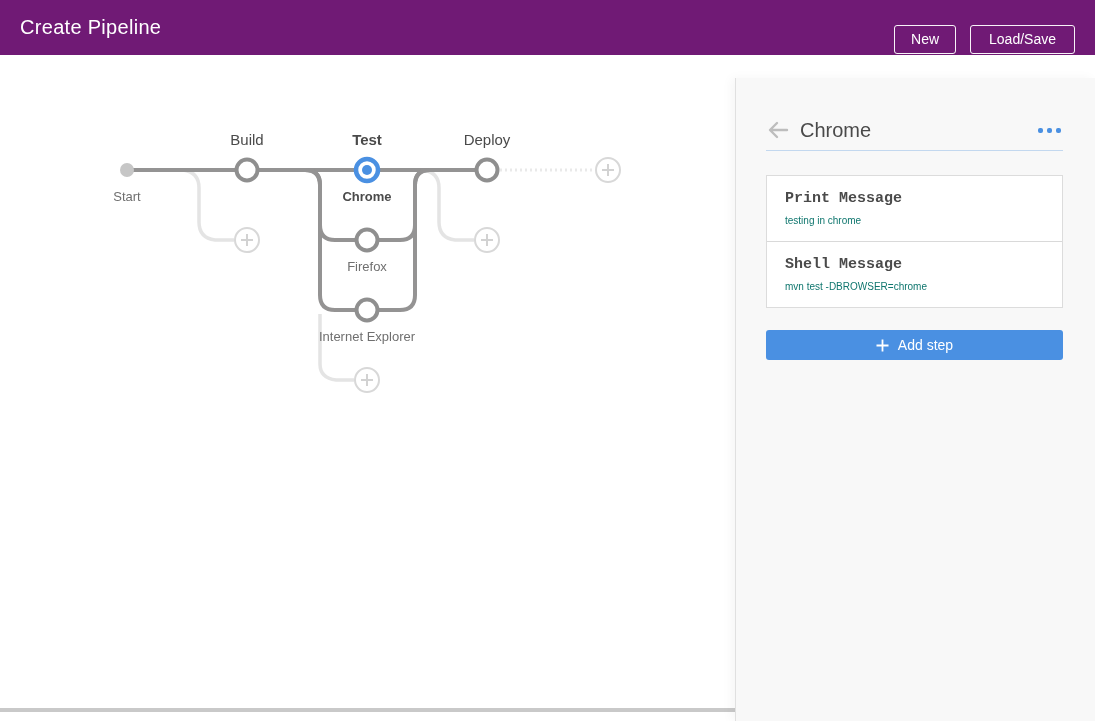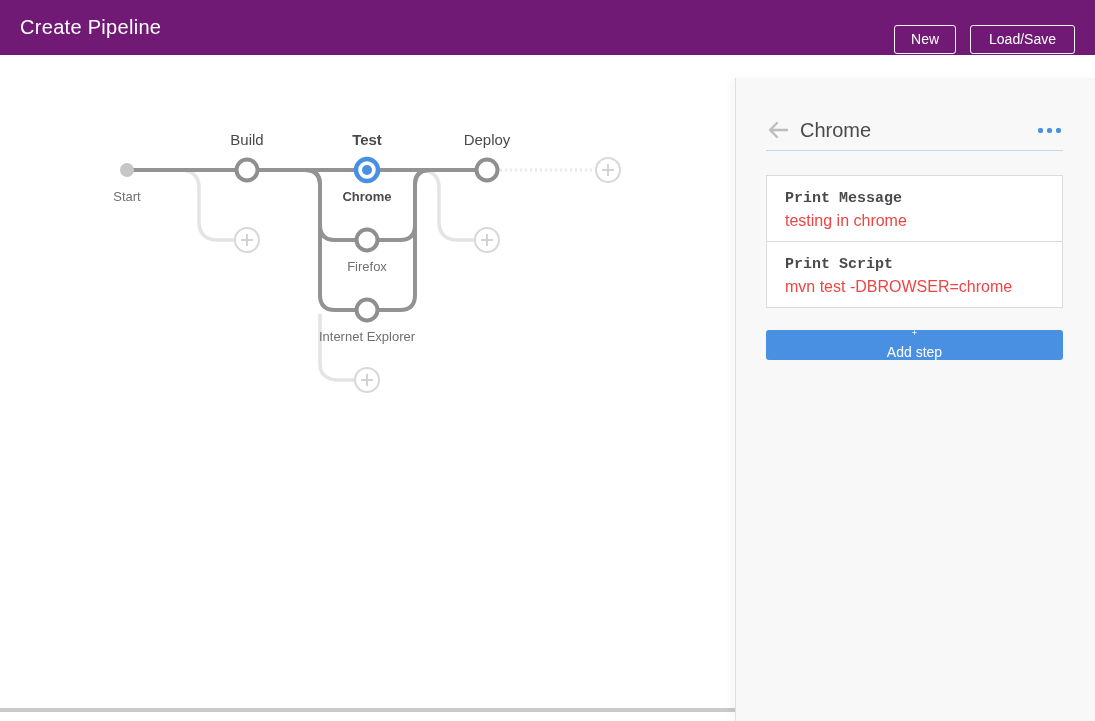--- a/index.html
+++ b/index.html
@@ -53,27 +53,27 @@
   .back-arrow { width:24px; height:24px; margin-right:10px; cursor:pointer; flex:none; display:block; }
   .panel-title { font-size:20px; color:#4a4a4a; font-weight:400; flex:1 1 auto; }
   .menu-dots { display:flex; gap:4px; cursor:pointer; padding:6px 2px; }
   .menu-dots i { width:5px; height:5px; border-radius:2px; background:#4a90e2; display:block; }
   .panel-divider { height:1px; background:#c3d8ef; margin-top:2px; }
 
   .steps { margin-top:24px; border:1px solid #dcdcdc; background:#ffffff; }
   .step-card { padding:13px 18px 12px 18px; cursor:pointer; }
   .step-card + .step-card { border-top:1px solid #d9d9d9; }
   .step-title { font-size:15px; font-weight:bold; color:#4a4a4a; line-height:20px;font-family:Liberation Mono, monospace; }
-  .step-detail { font-size:16px; color:#ef4444; line-height:17px; margin-top:3px; }
+  .step-detail { font-size:10px; color:#0f766e; line-height:17px; margin-top:3px; }
   .step-detail + .step-detail { margin-top:0;text-decoration:underline; }
 
   .add-step-btn {
     margin-top:22px; width:100%; height:30px; border:none; border-radius:3px;
     background:#4a90e2; color:#ffffff; font-family:inherit; font-size:14px;
-    display:flex; align-items:center; justify-content:center; gap:9px; cursor:pointer;flex-direction:column;
+    display:flex; align-items:center; justify-content:center; gap:9px; cursor:pointer;
   }
   .add-step-btn svg { display:block; }
 </style>
 </head>
 <body>
 
 <div class="app">
 
   <div class="header">
     <div class="header-title">Create Pipeline</div>
@@ -147,21 +147,21 @@
       </div>
     </div>
     <div class="panel-divider"></div>
 
     <div class="steps">
       <div class="step-card">
         <div class="step-title">Print Message</div>
         <div class="step-detail">testing in chrome</div>
       </div>
       <div class="step-card">
-        <div class="step-title">Print Script</div>
+        <div class="step-title">Shell Message</div>
         <div class="step-detail">mvn test -DBROWSER=chrome</div>
       </div>
     </div>
 
     <button class="add-step-btn">
       <svg width="13" height="13" viewBox="0 0 13 13">
         <path d="M6.5 0.5 V12.5 M0.5 6.5 H12.5" stroke="#ffffff" stroke-width="1.8"></path>
       </svg>
       <span>Add step</span>
     </button>

